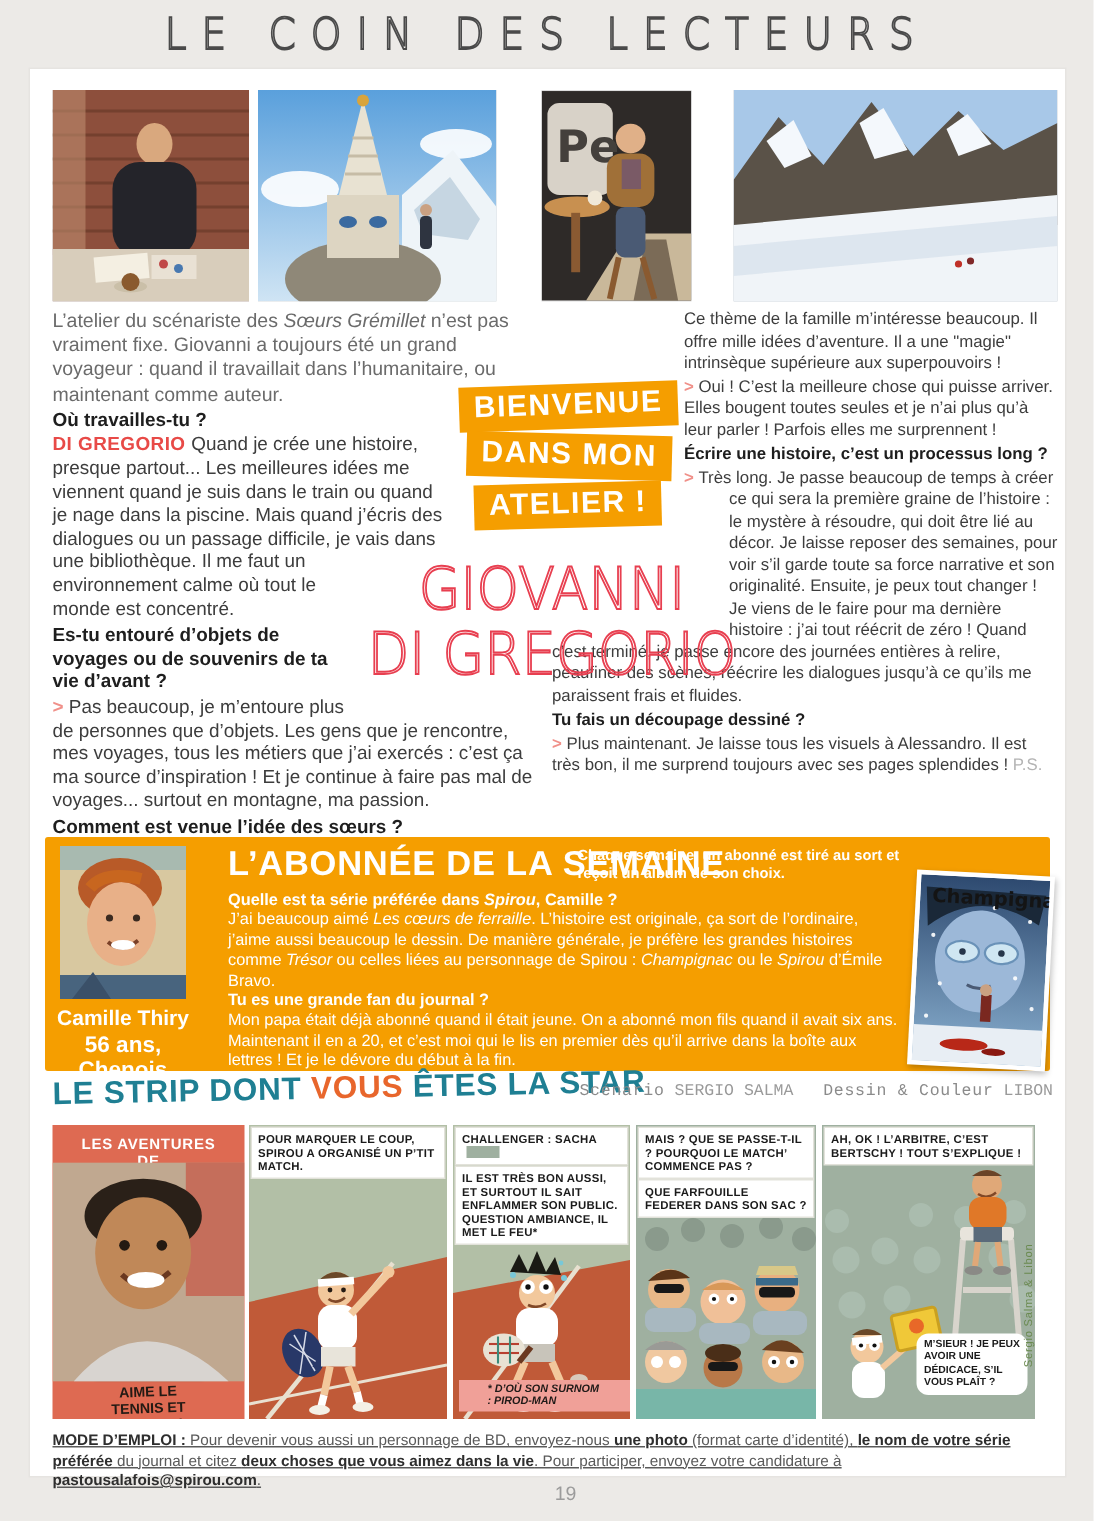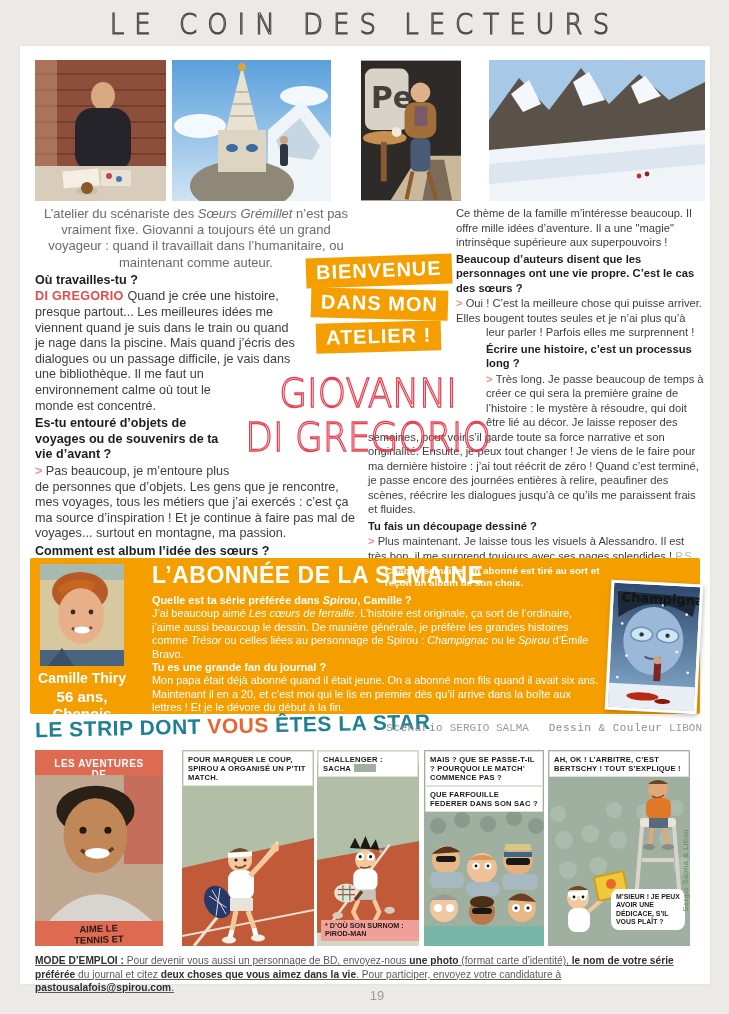--- a/index.html
+++ b/index.html
@@ -30,21 +30,21 @@
 
   
   .col{font-size:12.6px;line-height:15.6px;color:#3d3d3d;}
   .col p{margin:0 0 1px 0;}
   .col .q{font-weight:700;color:#1e1e1e;margin-top:2px;}
   .lead{color:var(--accent-red,#E84A47);font-weight:700;letter-spacing:.3px;}
   .marker{color:#F09089;font-weight:700;}
   .ps{color:#b4b4b4;}
   #lcol{left:15px;top:160px;width:322px;}
   #rcol{left:348px;top:160px;width:337px;font-size:11.2px;line-height:14.5px;}
-  .intro{color:#6b6b6b;font-size:13px;line-height:16.2px;margin:0 0 3px 0;text-align:center;}
+  .intro{color:#6b6b6b;font-size:13px;line-height:16.2px;margin:0 0 3px 0;}
   .sp-r1{float:right;width:58px;height:96px;}
   .sp-r2{float:right;clear:right;width:118px;height:100px;}
   .sp-l1{float:left;width:88px;height:124px;}
   .sp-l2{float:left;clear:left;width:118px;height:96px;}
 
   .badge{left:276px;top:210px;width:166px;z-index:5;}
   .badge div{
     display:table;margin:0 auto 3px auto;background:var(--orange,#F59E00);color:#fff;
     font-weight:800;font-size:20px;letter-spacing:1px;padding:3px 10px 4px;white-space:nowrap;
   }
@@ -79,21 +79,21 @@
   .strip-credits b{font-weight:400;color:#8b8b8b;letter-spacing:.5px;}
 
   .panel{top:704px;height:196px;overflow:hidden;background:#cfd8c6;}
   .panel svg{position:absolute;left:0;top:0;width:100%;height:100%;}
   .bubbles{position:absolute;left:2px;top:2px;right:2px;z-index:3;}
   .bubble{background:#fff;color:#1a1a1a;font-size:7.6px;line-height:9px;font-weight:600;
     letter-spacing:.2px;padding:3px 4px;margin-bottom:2px;box-shadow:0 0 0 1px #e2e2da;}
   .bubble.indent{margin-left:16px;margin-right:4px;}
   .censor{display:inline-block;width:22px;height:8px;background:#9FB0A0;vertical-align:-1px;margin-left:3px;}
   .footnote{position:absolute;left:4px;bottom:5px;background:#F0A098;color:#201a18;
-    font-size:7.2px;line-height:8.6px;font-weight:700;padding:2px 4px;z-index:3;}
+    font-size:7.2px;line-height:8.6px;font-weight:700;padding:2px 19px;z-index:3;font-style:italic;}
   .inner-bubble{position:absolute;right:5px;bottom:16px;width:64px;background:#fff;border-radius:8px;
     color:#1a1a1a;font-size:6.9px;line-height:8.2px;font-weight:600;padding:4px 5px;z-index:3;}
   .signature{position:absolute;right:0px;bottom:34px;writing-mode:vertical-rl;transform:rotate(180deg);
     color:#6a8a50;font-size:7.5px;z-index:3;letter-spacing:.5px;}
 
   
   #panel1{background:var(--panel-salmon,#DE6A52);color:#fff;text-align:center;}
   .p1-header{margin-top:8px;font-size:10px;font-weight:700;line-height:11px;letter-spacing:.5px;}
   .p1-name{font-size:25px;font-weight:800;line-height:25px;letter-spacing:1px;transform:rotate(-3deg);margin-top:2px;}
   .p1-photo{width:72px;height:82px;margin:5px auto 4px;overflow:hidden;box-shadow:0 1px 2px rgba(0,0,0,.3);}
@@ -200,30 +200,29 @@
 
   <div class="abs col" id="lcol">
     <p class="intro"><span>L’atelier du scénariste des </span><span class="s-i">Sœurs Grémillet</span><span> n’est pas vraiment fixe. Giovanni a toujours été un grand voyageur : quand il travaillait dans l’humanitaire, ou maintenant comme auteur.</span></p>
     <div id="lcol-flow">
         <div class="sp-r1"></div>
         <div class="sp-r2"></div>
         <p class="q">Où travailles-tu ?</p>
         <p class="a"><span class="lead">DI GREGORIO </span>Quand je crée une histoire, presque partout... Les meilleures idées me viennent quand je suis dans le train ou quand je nage dans la piscine. Mais quand j’écris des dialogues ou un passage difficile, je vais dans une bibliothèque. Il me faut un environnement calme où tout le monde est concentré.</p>
         <p class="q">Es-tu entouré d’objets de voyages ou de souvenirs de ta vie d’avant ?</p>
         <p class="a"><span class="marker">&gt; </span>Pas beaucoup, je m’entoure plus de personnes que d’objets. Les gens que je rencontre, mes voyages, tous les métiers que j’ai exercés : c’est ça ma source d’inspiration ! Et je continue à faire pas mal de voyages... surtout en montagne, ma passion.</p>
-        <p class="q">Comment est album l’idée des sœurs ?</p>
+        <p class="q">Comment est venue l’idée des sœurs ?</p>
         <p class="a"><span class="marker">&gt; </span>J’ai trois sœurs ! Lucile et Sarah sont directement inspirées de deux de mes sœurs, Cassiopée de la fille d’Alessandro Barbucci.</p>
       </div>
   </div>
   <div class="abs col" id="rcol">
     <div id="rcol-flow">
         <div class="sp-l1"></div>
         <div class="sp-l2"></div>
         <p class="a">Ce thème de la famille m’intéresse beaucoup. Il offre mille idées d’aventure. Il a une "magie" intrinsèque supérieure aux superpouvoirs !</p>
-        <p class="q">Beaucoup d’auteurs disent que les personnages ont une vie propre. C’est le cas des sœurs ?</p>
         <p class="a"><span class="marker">&gt; </span>Oui ! C’est la meilleure chose qui puisse arriver. Elles bougent toutes seules et je n’ai plus qu’à leur parler ! Parfois elles me surprennent !</p>
         <p class="q">Écrire une histoire, c’est un processus long ?</p>
         <p class="a"><span class="marker">&gt; </span>Très long. Je passe beaucoup de temps à créer ce qui sera la première graine de l’histoire : le mystère à résoudre, qui doit être lié au décor. Je laisse reposer des semaines, pour voir s’il garde toute sa force narrative et son originalité. Ensuite, je peux tout changer ! Je viens de le faire pour ma dernière histoire : j’ai tout réécrit de zéro ! Quand c’est terminé, je passe encore des journées entières à relire, peaufiner des scènes, réécrire les dialogues jusqu’à ce qu’ils me paraissent frais et fluides.</p>
         <p class="q">Tu fais un découpage dessiné ?</p>
         <p class="a"><span class="marker">&gt; </span>Plus maintenant. Je laisse tous les visuels à Alessandro. Il est très bon, il me surprend toujours avec ses pages splendides !<span class="ps"> P.S.</span></p>
       </div>
   </div>
 
   <div class="abs badge">
     <div>BIENVENUE</div>
@@ -327,21 +326,21 @@
         <path d="M8 82 Q 34 52 66 82 Z" fill="#d8d4d0"></path>
       </svg>
     </div>
     <div class="p1-caption">
       <div>AIME LE</div>
       <div>TENNIS ET</div>
       <div>NELSON !</div>
     </div>
   </div>
 
-  <div class="abs panel" style="left:146px;width:132px;margin-left:16px;">
+  <div class="abs panel" style="left:146px;width:132px;">
     <svg viewBox="0 0 132 196">
       <rect width="132" height="196" fill="#B2BFA6"></rect>
       <polygon points="0,196 0,118 132,88 132,196" fill="#C05A38"></polygon>
       <line x1="12" y1="196" x2="96" y2="92" stroke="#e8e0d0" stroke-width="3"></line>
       <line x1="0" y1="186" x2="132" y2="160" stroke="#e8e0d0" stroke-width="2"></line>
       <ellipse cx="36" cy="152" rx="13" ry="17" fill="#283868" transform="rotate(-28 36 152)"></ellipse>
       <g stroke="#d8dce8" stroke-width="1">
           <line x1="27" y1="146" x2="45" y2="158"></line>
           <line x1="30" y1="140" x2="44" y2="164"></line>
           <line x1="38" y1="138" x2="34" y2="166"></line>
@@ -366,21 +365,21 @@
           <line x1="72" y1="178" x2="74" y2="186"></line>
         </g>
       <ellipse cx="47" cy="190" rx="7" ry="3.4" fill="#f4f0e6"></ellipse>
         <ellipse cx="76" cy="188" rx="7" ry="3.4" fill="#f4f0e6"></ellipse>
     </svg>
     <div class="bubbles">
         <div class="bubble">POUR MARQUER LE COUP, SPIROU A ORGANISÉ UN P’TIT MATCH.</div>
       </div>
   </div>
 
-  <div class="abs panel" style="left:297px;width:102px;">
+  <div class="abs panel" style="left:282px;width:118px;">
     <svg viewBox="0 0 118 196">
       <rect width="118" height="196" fill="#B2BFA6"></rect>
       <polygon points="0,196 0,112 118,90 118,196" fill="#C05A38"></polygon>
       <line x1="8" y1="196" x2="84" y2="94" stroke="#e8e0d0" stroke-width="3"></line>
       <polygon points="38,98 44,86 50,98 56,84 62,98 68,88 72,100" fill="#1a1a14"></polygon>
       <circle cx="56" cy="112" r="12" fill="#f2c89c"></circle>
       <circle cx="50" cy="108" r="4.6" fill="#fff"></circle>
         <circle cx="62" cy="108" r="4.6" fill="#fff"></circle>
       <circle cx="50" cy="108" r="1.8" fill="#111"></circle>
         <circle cx="62" cy="108" r="1.8" fill="#111"></circle>
@@ -408,20 +407,21 @@
           <line x1="38" y1="141" x2="38" y2="159"></line>
         </g>
       <line x1="44" y1="158" x2="52" y2="148" stroke="#6a3820" stroke-width="4"></line>
       <g fill="#d8cabb">
           <ellipse cx="24" cy="176" rx="6" ry="4"></ellipse>
           <ellipse cx="84" cy="170" rx="6" ry="4"></ellipse>
         </g>
     </svg>
     <div class="bubbles">
         <div class="bubble">CHALLENGER : SACHA<span class="censor"></span></div>
+        <div class="bubble">IL EST TRÈS BON AUSSI, ET SURTOUT IL SAIT ENFLAMMER SON PUBLIC. QUESTION AMBIANCE, IL MET LE FEU*</div>
       </div>
     <div class="footnote">* D’OÙ SON SURNOM : PIROD-MAN</div>
   </div>
 
   <div class="abs panel" style="left:404px;width:120px;">
     <svg viewBox="0 0 120 196">
       <rect width="120" height="196" fill="#9FB0A0"></rect>
       <g fill="#8a9a8c">
           <circle cx="14" cy="76" r="8"></circle>
           <circle cx="38" cy="70" r="8"></circle>

